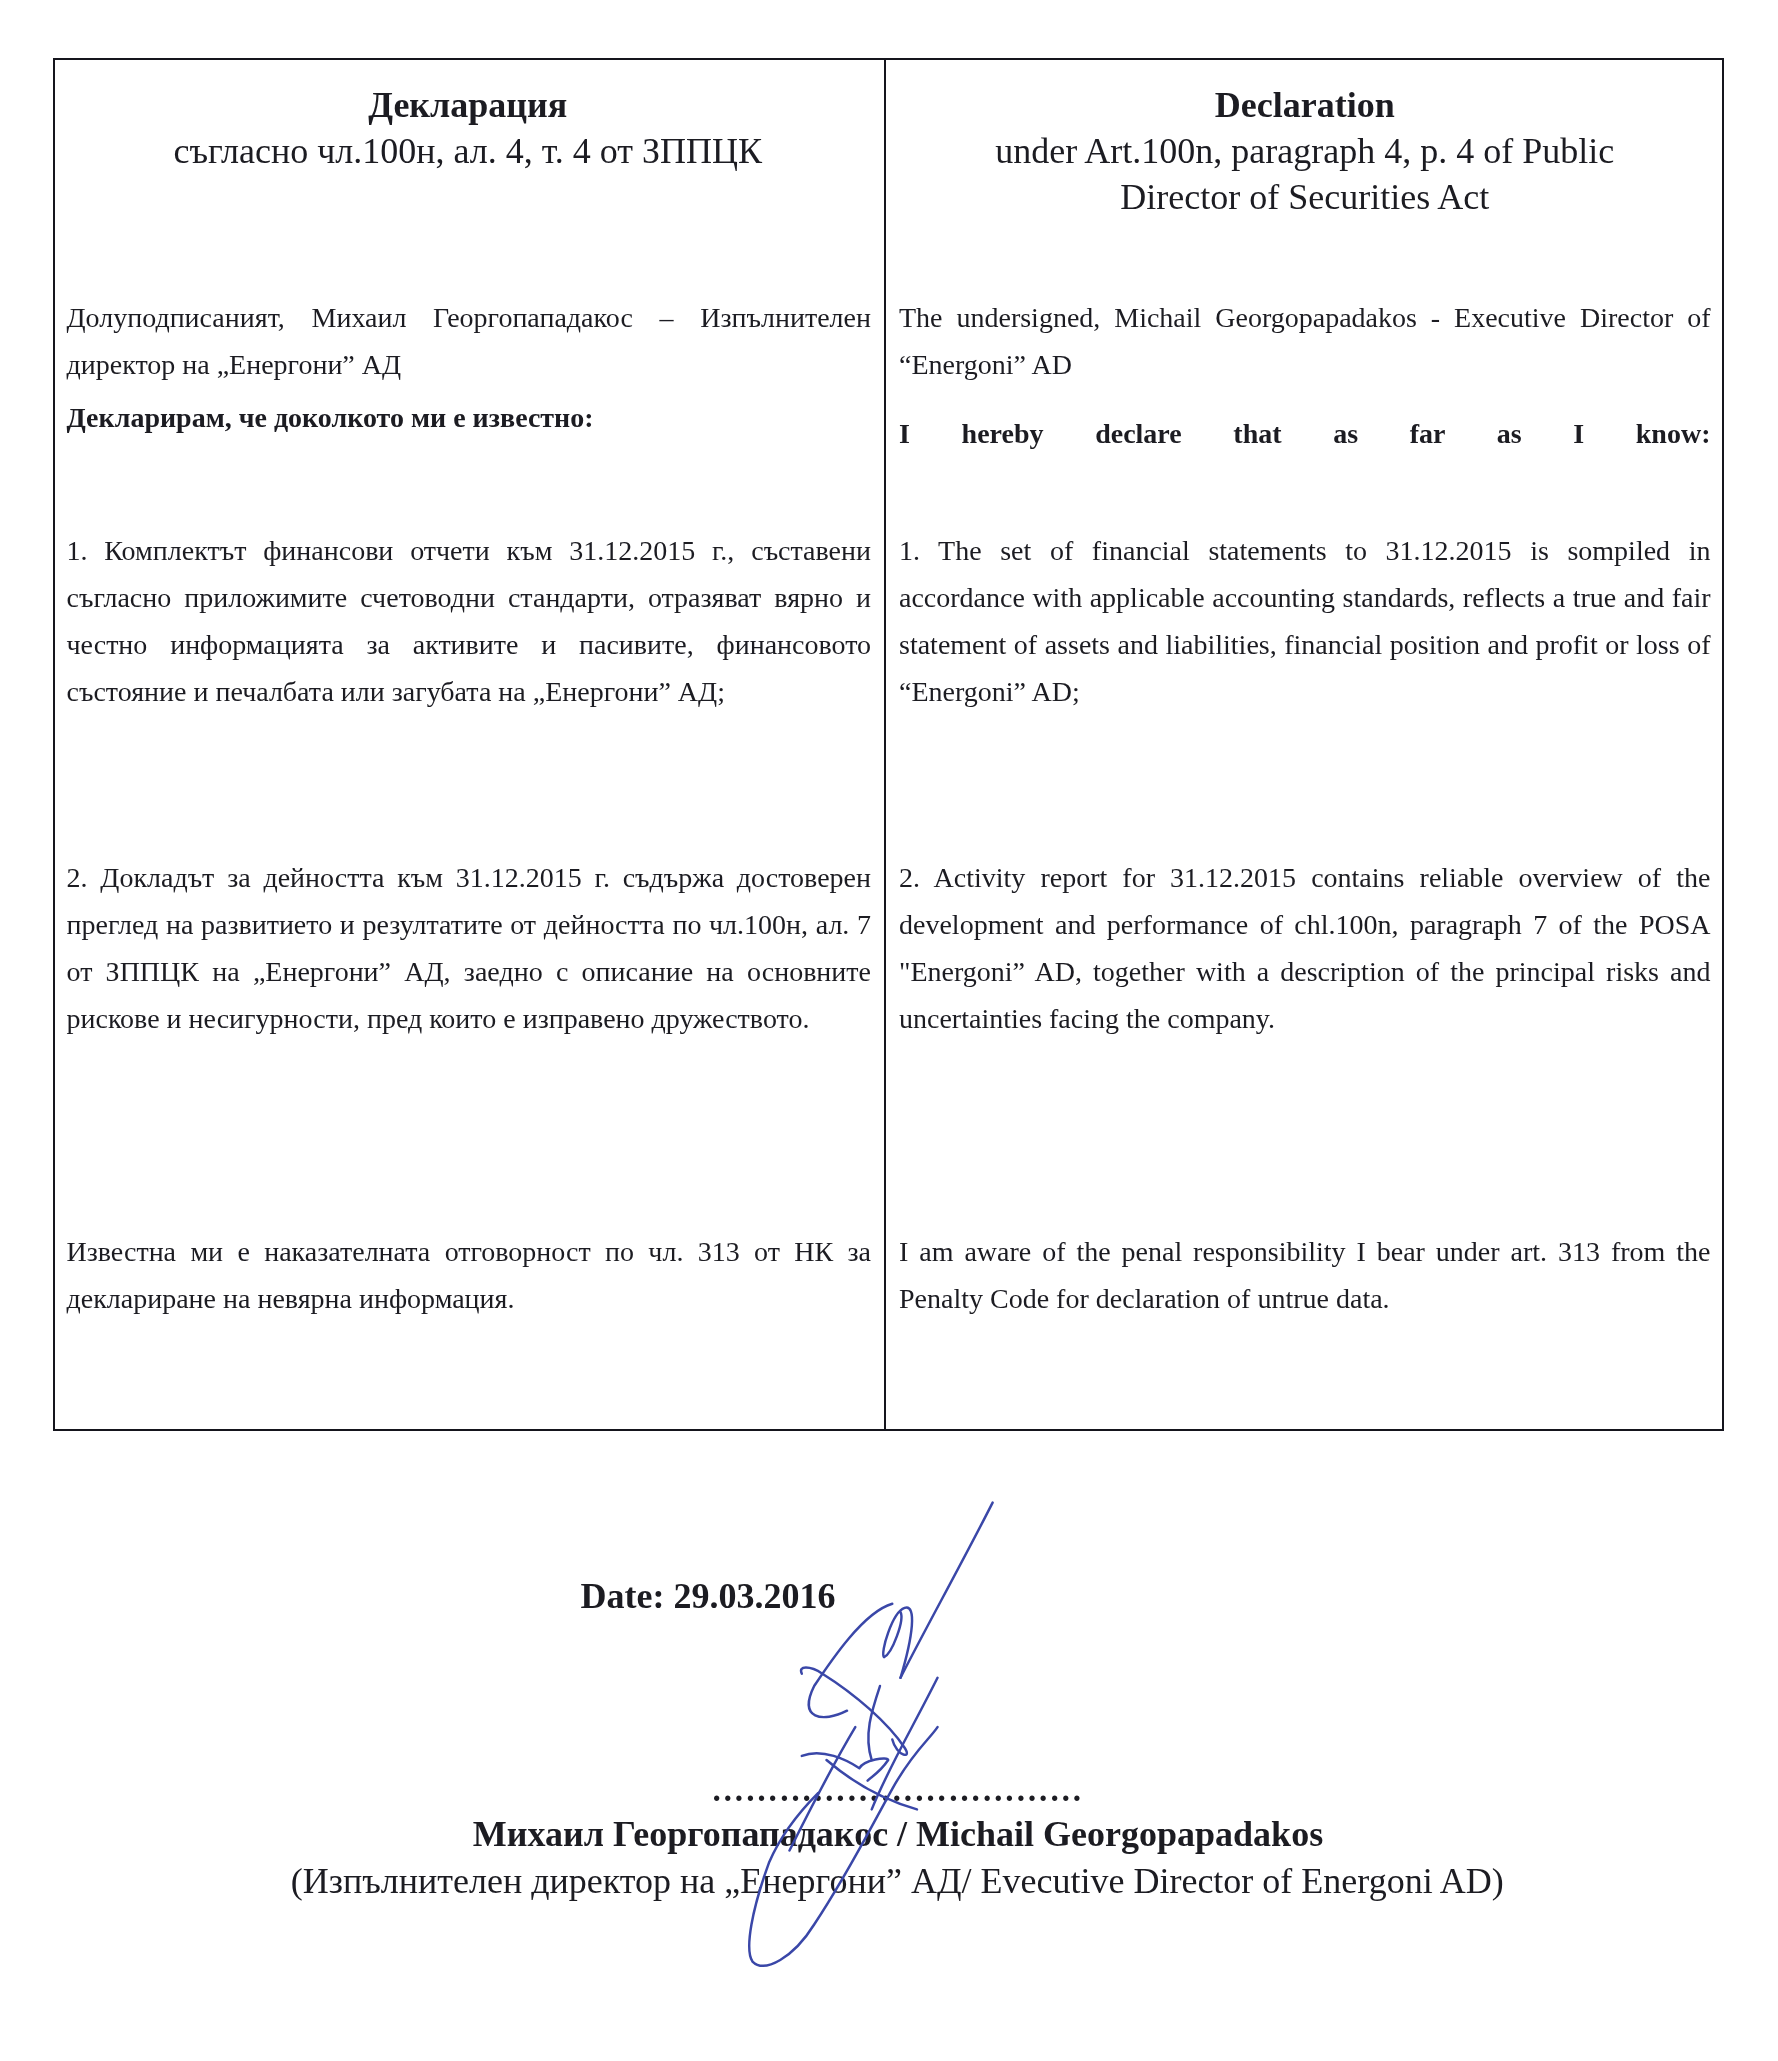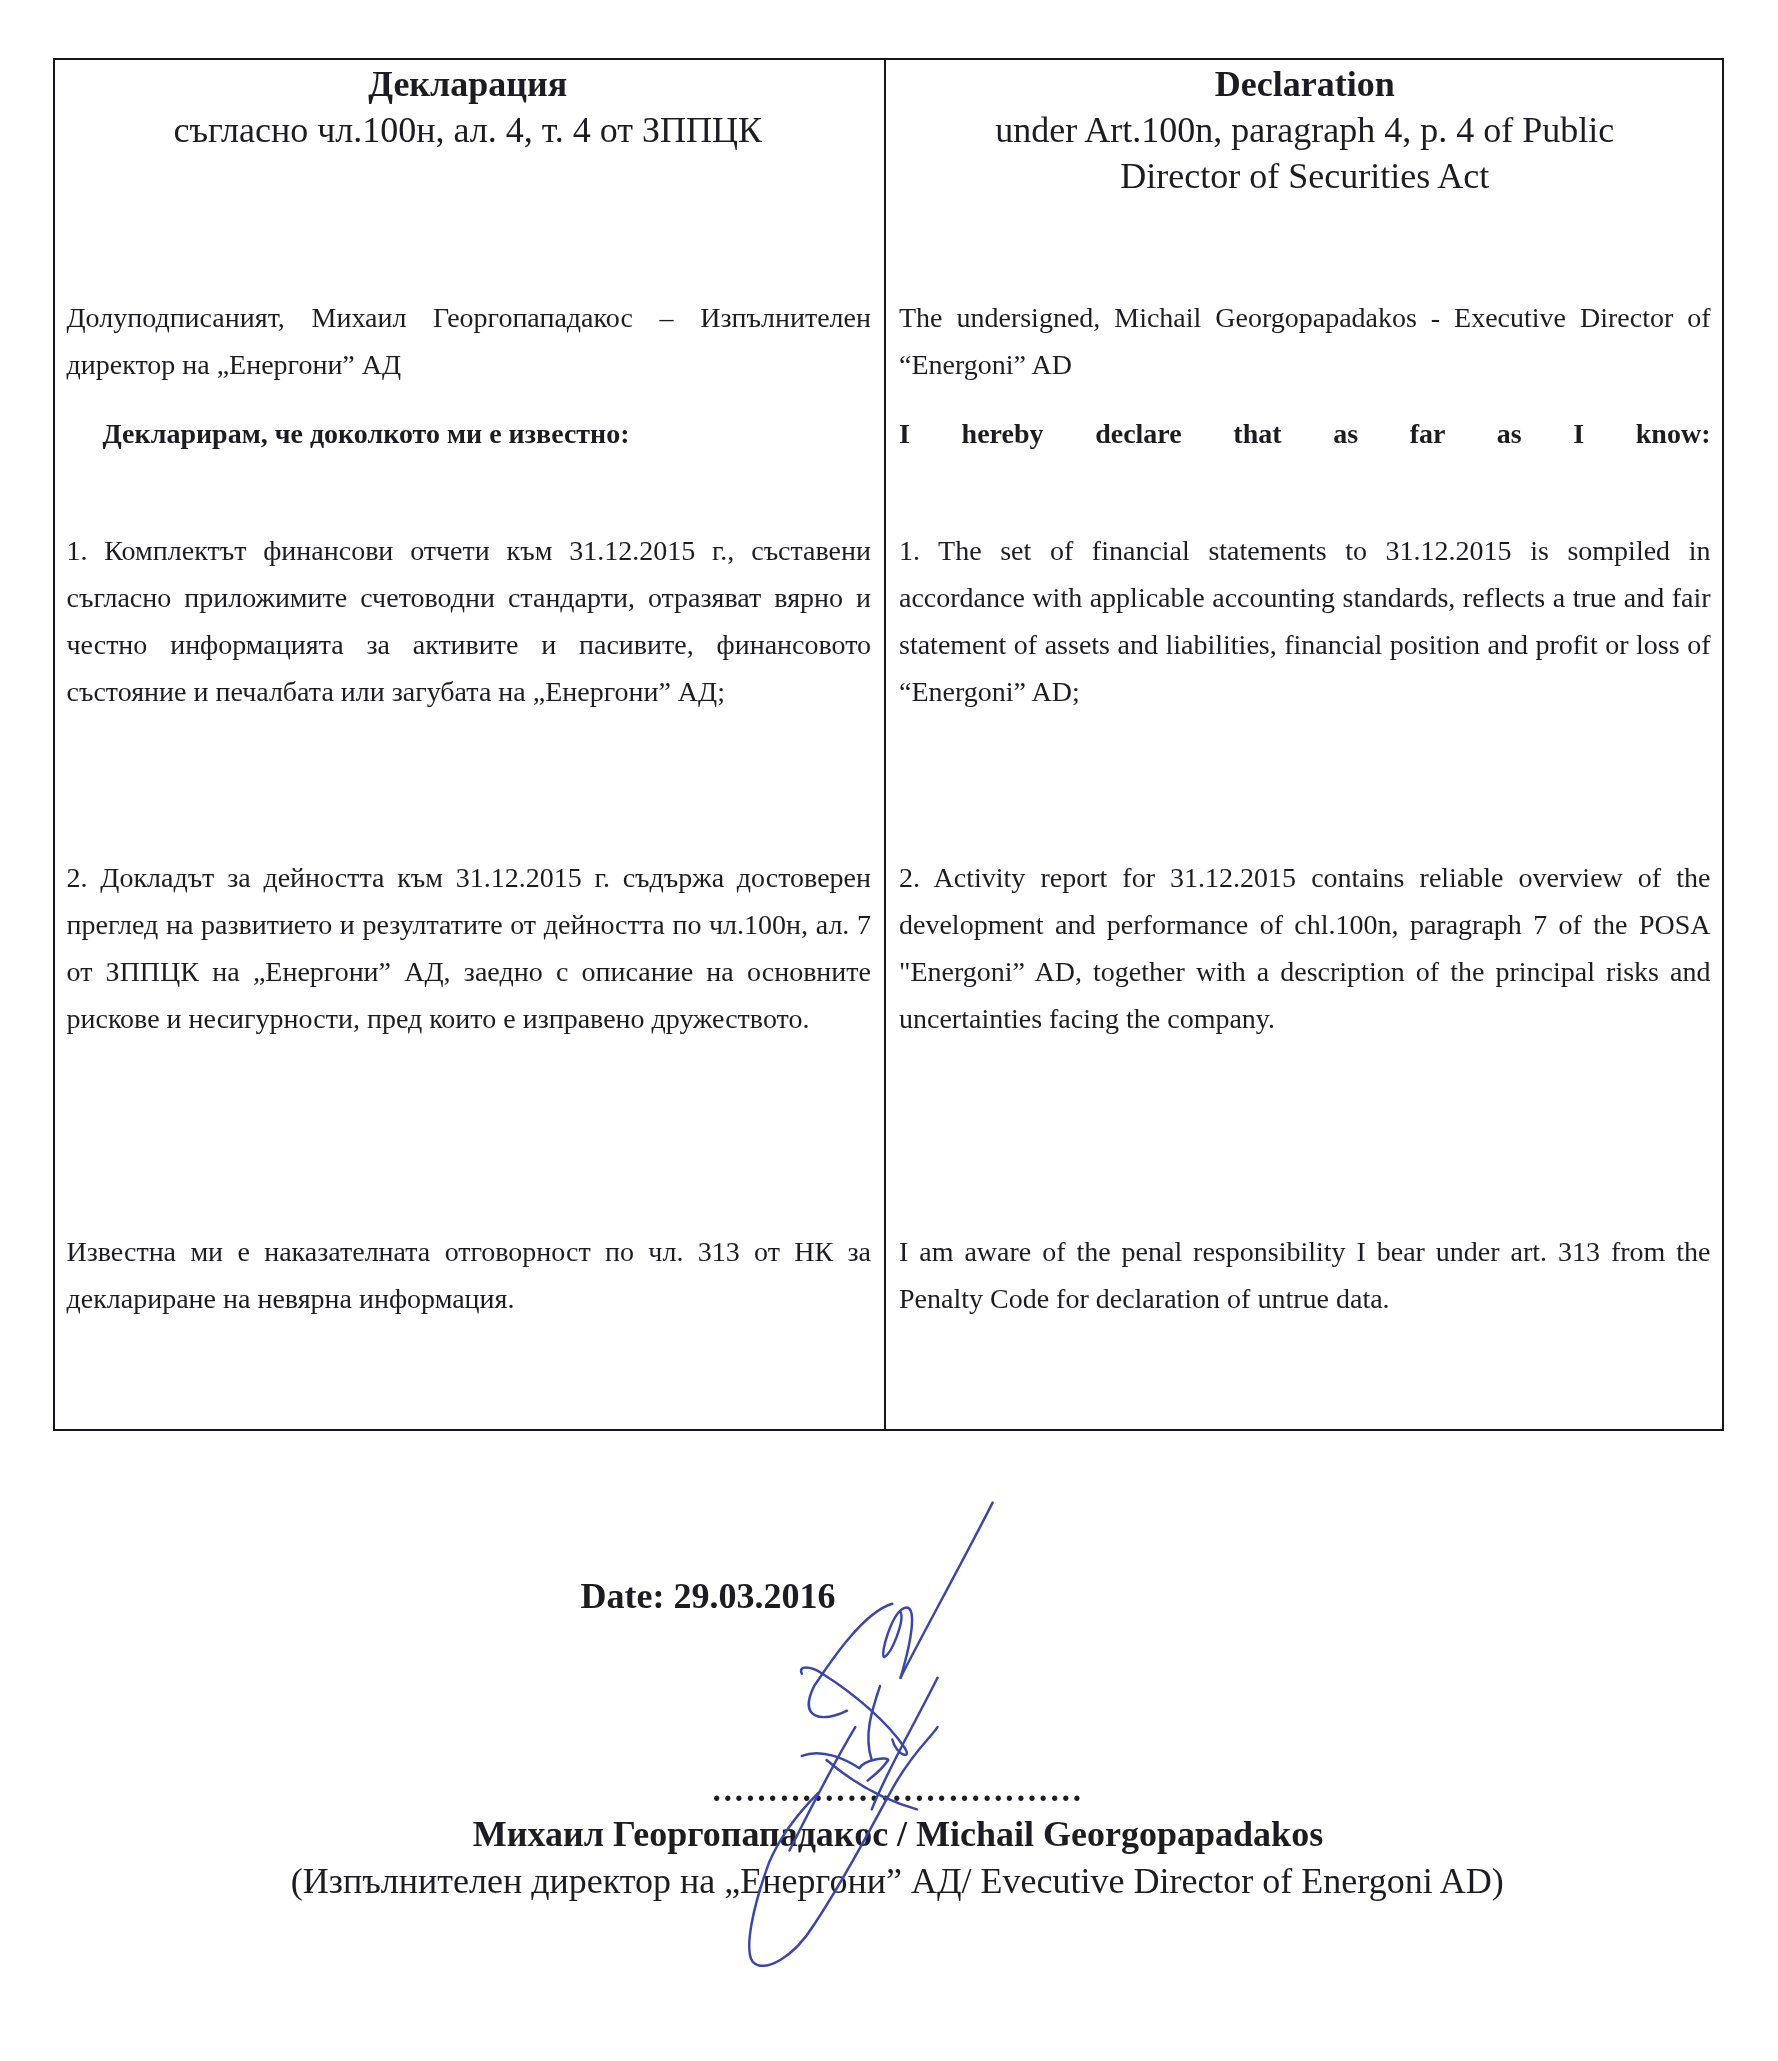--- a/index.html
+++ b/index.html
@@ -36,21 +36,21 @@
       padding: 0 15px 0 11.5px;
     }
     .col-right {
       flex: 1;
       padding: 0 11.5px 0 13px;
     }
     .heading {
       text-align: center;
       font-size: 36px;
       line-height: 46px;
-      padding-top: 1px;
+      padding-top: 22px;
       height: 230px;
       box-sizing: border-box;
     }
     .heading .title {
       font-weight: bold;
       display: block;
     }
     .heading .sub {
       display: block;
     }
@@ -122,21 +122,21 @@
 </head>
 <body>
 
 <div class="decl-table">
   <div class="col col-left">
     <div class="heading">
       <span class="title">Декларация</span>
       <span class="sub">съгласно чл.100н, ал. 4, т. 4 от ЗППЦК</span>
     </div>
     <div class="para" style="top:234px;">Долуподписаният, Михаил Георгопападакос – Изпълнителен директор на „Енергони” АД</div>
-    <div class="para bold" style="top:350px;margin-left:36px;">Декларирам, че доколкото ми е известно:</div>
+    <div class="para bold" style="top:334px;">Декларирам, че доколкото ми е известно:</div>
     <div class="para" style="top:467px;">1. Комплектът финансови отчети към 31.12.2015 г., съставени съгласно приложимите счетоводни стандарти, отразяват вярно и честно информацията за активите и пасивите, финансовото състояние и печалбата или загубата на „Енергони” АД;</div>
     <div class="para" style="top:794px;">2. Докладът за дейността към 31.12.2015 г. съдържа достоверен преглед на развитието и резултатите от дейността по чл.100н, ал. 7 от ЗППЦК на „Енергони” АД, заедно с описание на основните рискове и несигурности, пред които е изправено дружеството.</div>
     <div class="para" style="top:1168px;">Известна ми е наказателната отговорност по чл. 313 от НК за деклариране на невярна информация.</div>
   </div>
   <div class="col col-right">
     <div class="heading">
       <span class="title">Declaration</span>
       <span class="sub">under Art.100n, paragraph 4, p. 4 of Public</span>
       <span class="sub">Director  of  Securities Act</span>
     </div>

